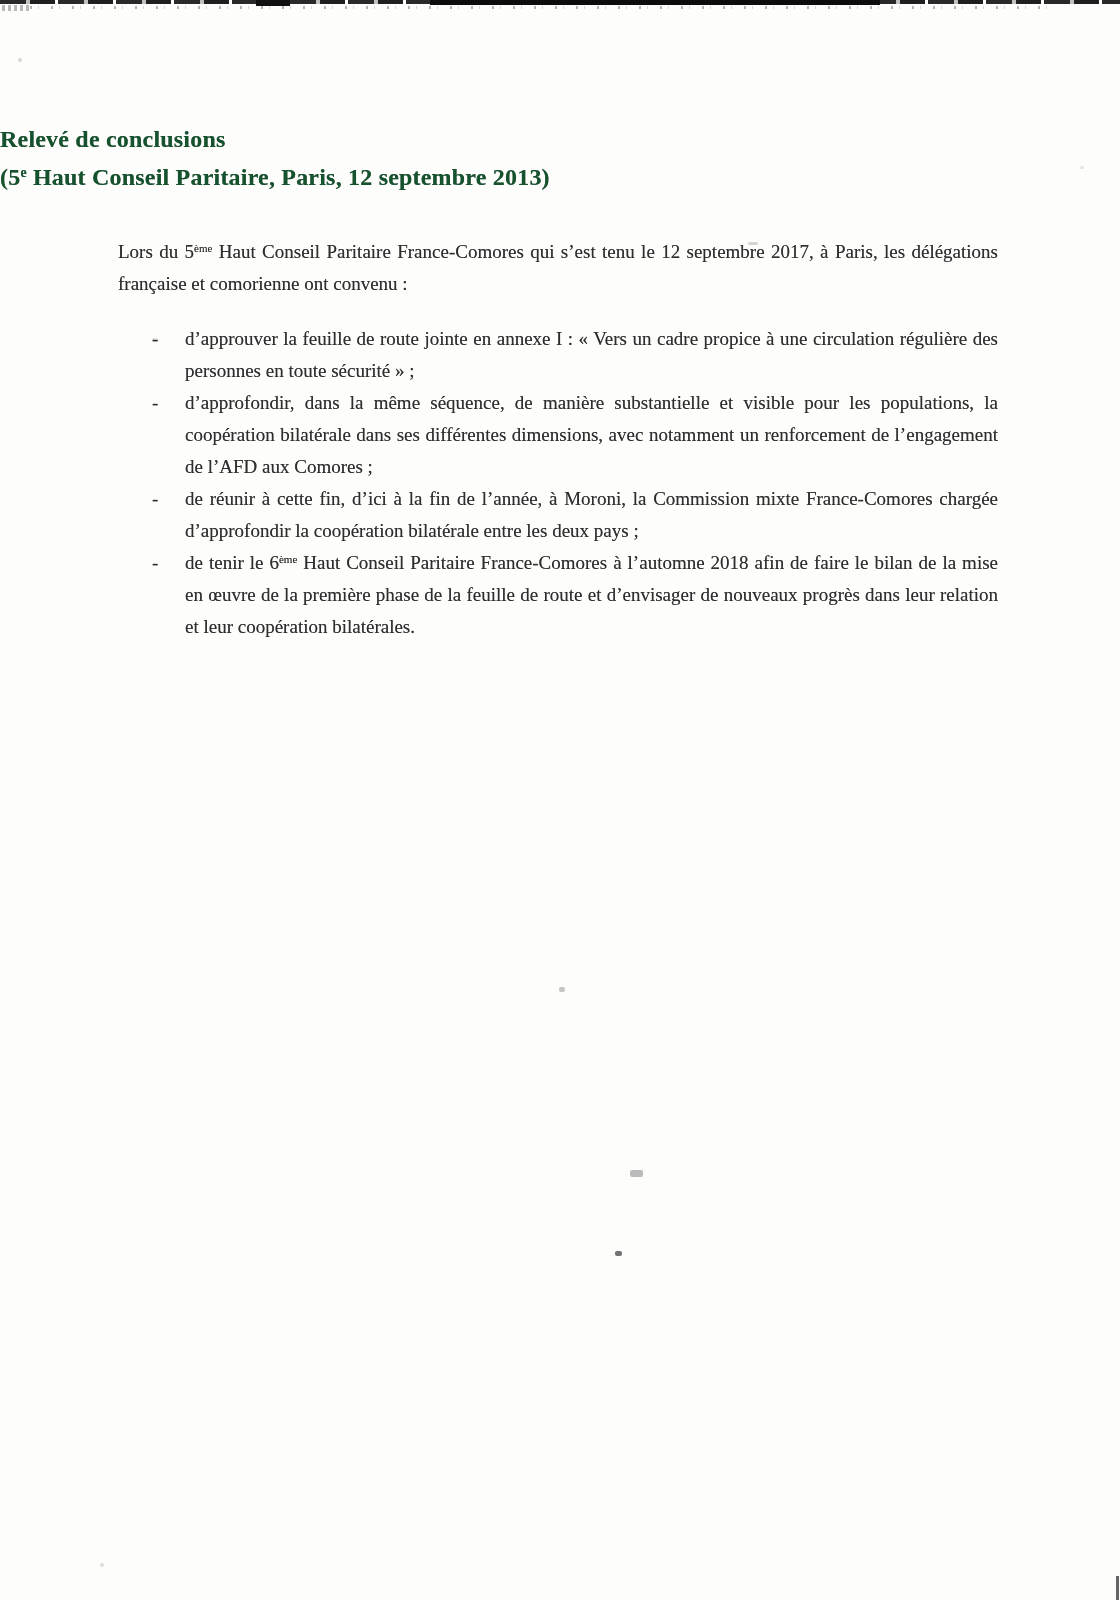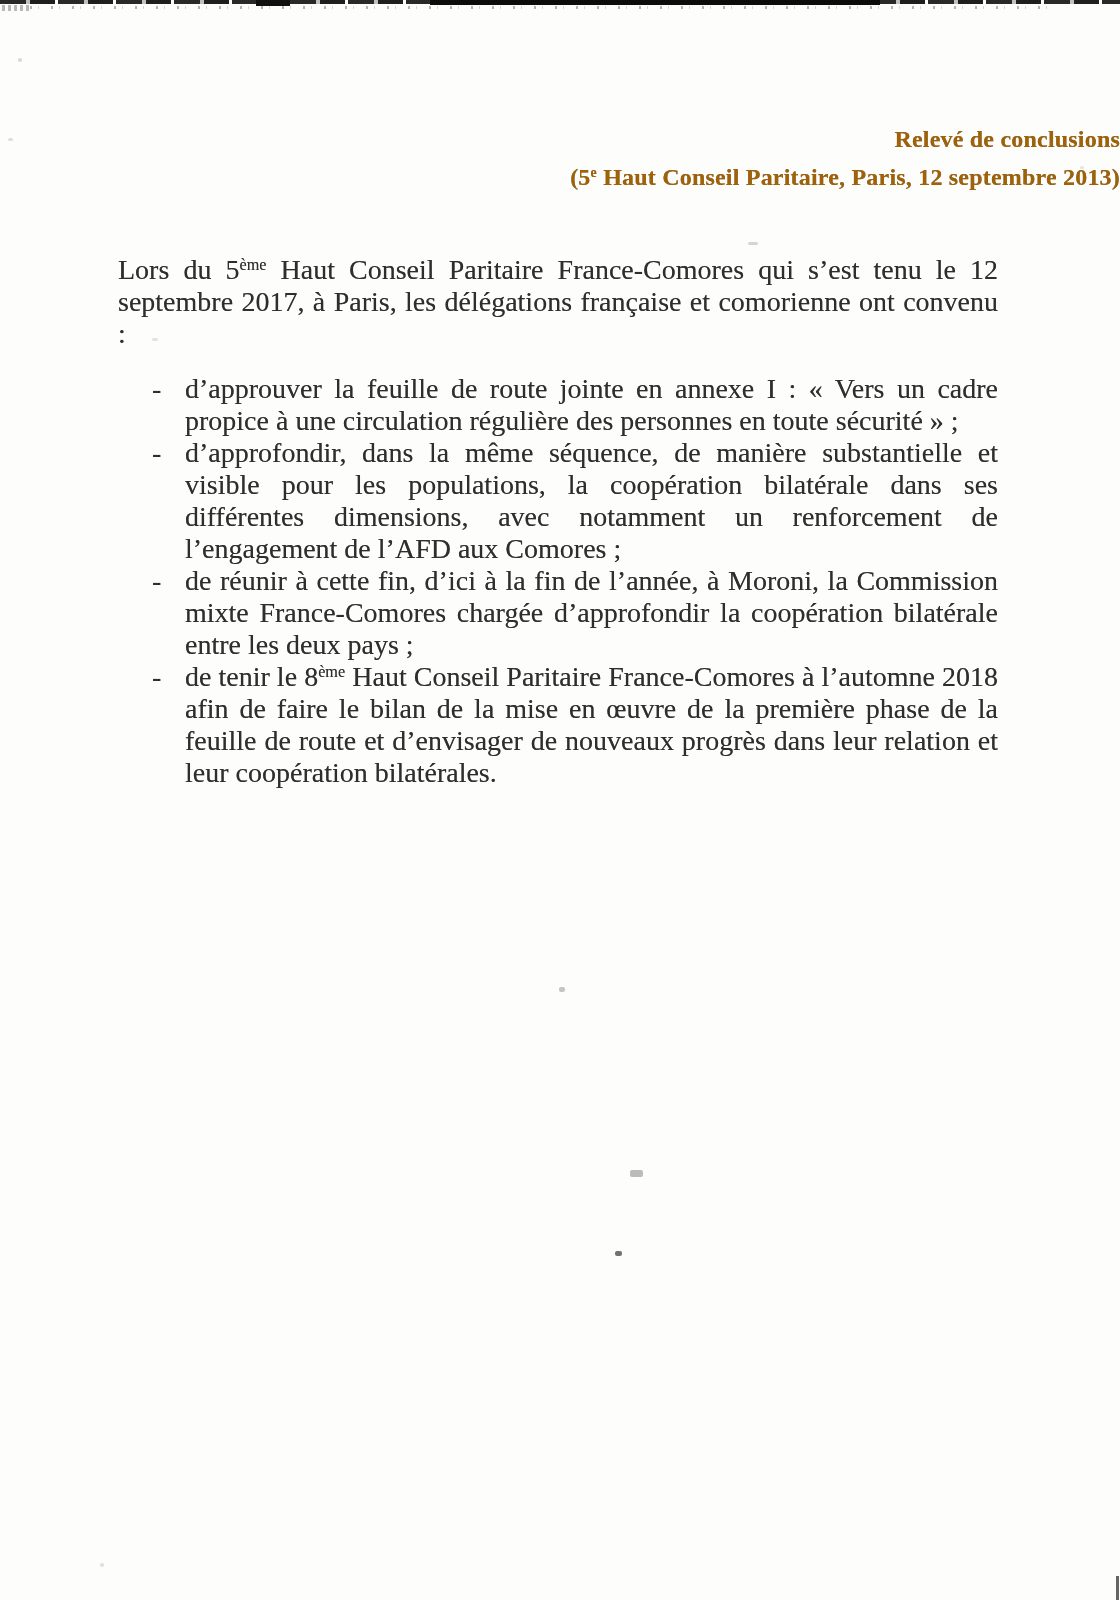--- a/index.html
+++ b/index.html
@@ -65,41 +65,41 @@
     position: absolute; left: 1116px; top: 1576px; width: 3px; height: 24px;
     background: rgba(0,0,0,0.6); border-radius: 0;
   }
 
   
   .doc-text { text-shadow: 0 0 0.5px rgba(45,45,45,0.55); }
 
   .title-block {
     position: absolute;
     top: 120px; left: 0; width: 100%;
-    text-align: right;
+    text-align: left;
     font-weight: bold;
     font-size: 24px;
     line-height: 38px;
-    color: #a16207;
+    color: #14532d;
     letter-spacing: 0.2px;
   }
   .sup {
     font-size: 0.58em;
     vertical-align: baseline;
     position: relative;
     top: -0.55em;
     line-height: 0;
   }
 
   .content {
     position: absolute;
-    top: 254px;
+    top: 236px;
     left: 118px;
     width: 880px;
-    font-size: 28px;
+    font-size: 19px;
     line-height: 32px;
     text-align: justify;
   }
   .intro-paragraph { margin: 0; }
 
   .bullet-list { margin-top: 23px; }
   .bullet-item {
     position: relative;
     padding-left: 67px;
   }
@@ -157,19 +157,19 @@
         <div class="bullet-text"><span>d’approfondir, dans la même séquence, de manière substantielle et visible pour les populations, la coopération bilatérale dans ses différentes dimensions, avec notamment un renforcement de l’engagement  de l’AFD aux Comores ;</span><sup class="sup"></sup><span></span></div>
       </div>
 
       <div class="bullet-item">
         <span class="bullet-marker">-</span>
         <div class="bullet-text"><span>de réunir à cette fin, d’ici à la fin de l’année, à Moroni, la Commission mixte France-Comores chargée d’approfondir la coopération bilatérale entre les deux pays ;</span><sup class="sup"></sup><span></span></div>
       </div>
 
       <div class="bullet-item">
         <span class="bullet-marker">-</span>
-        <div class="bullet-text"><span>de tenir le 8</span><sup class="sup">ème</sup><span> Haut Conseil Paritaire France-Comores à l’automne 2018 afin de faire le bilan de la mise en œuvre de la première phase de la feuille de route et d’envisager de nouveaux progrès dans leur relation et leur coopération bilatérales.</span></div>
+        <div class="bullet-text"><span>de tenir le 6</span><sup class="sup">ème</sup><span> Haut Conseil Paritaire France-Comores à l’automne 2018 afin de faire le bilan de la mise en œuvre de la première phase de la feuille de route et d’envisager de nouveaux progrès dans leur relation et leur coopération bilatérales.</span></div>
       </div>
 
     </div>
   </div>
 
 </div>
 
 </body></html>

